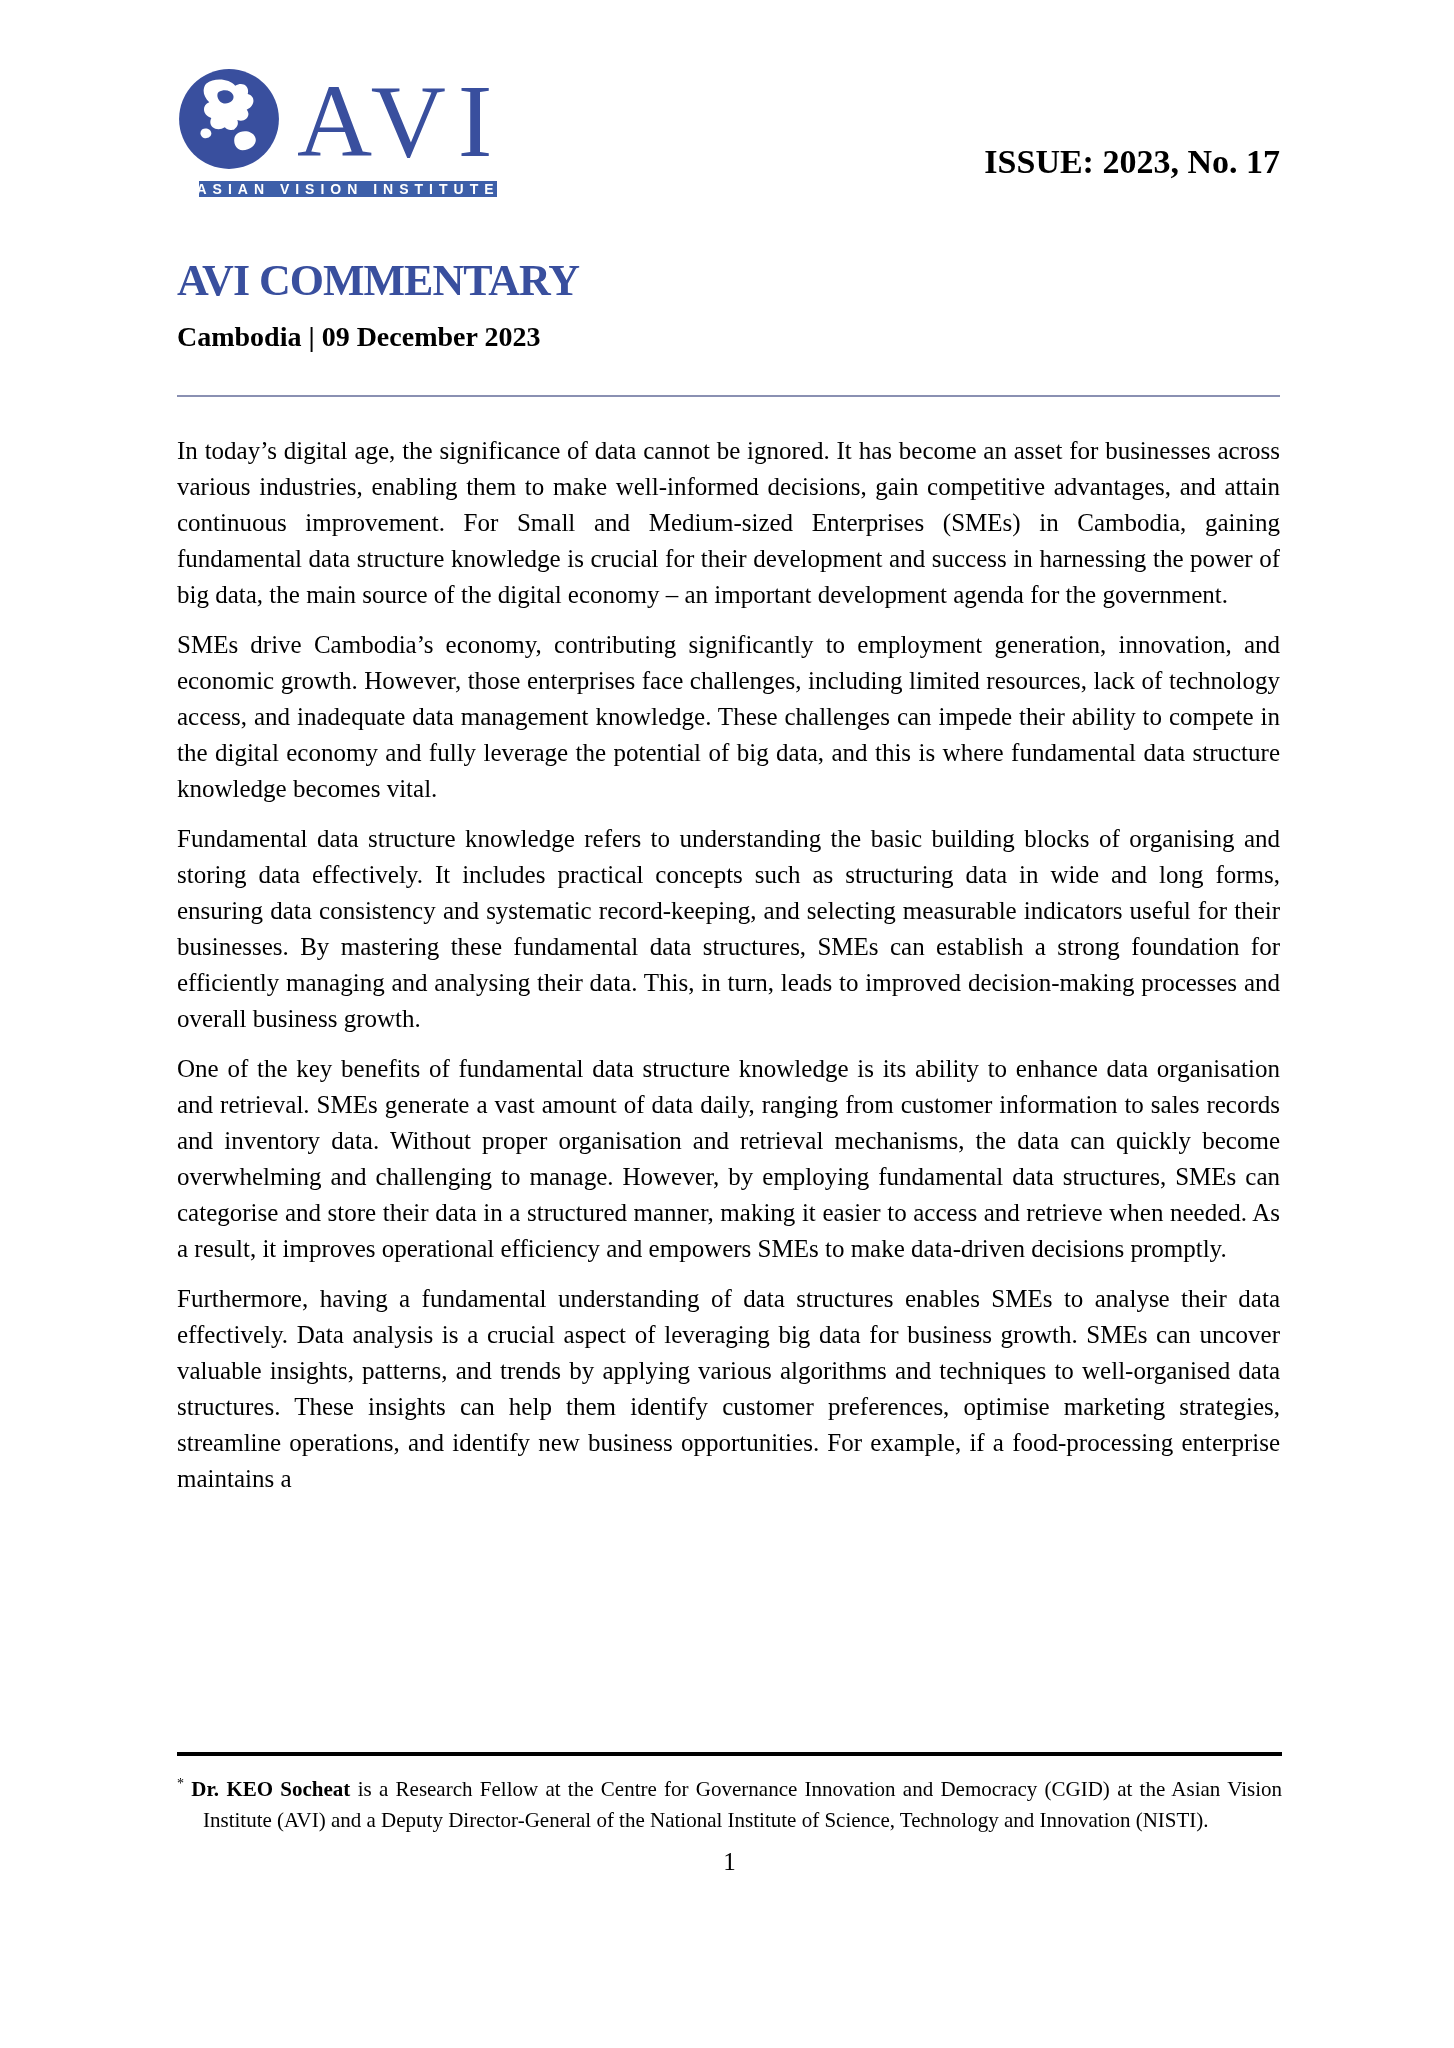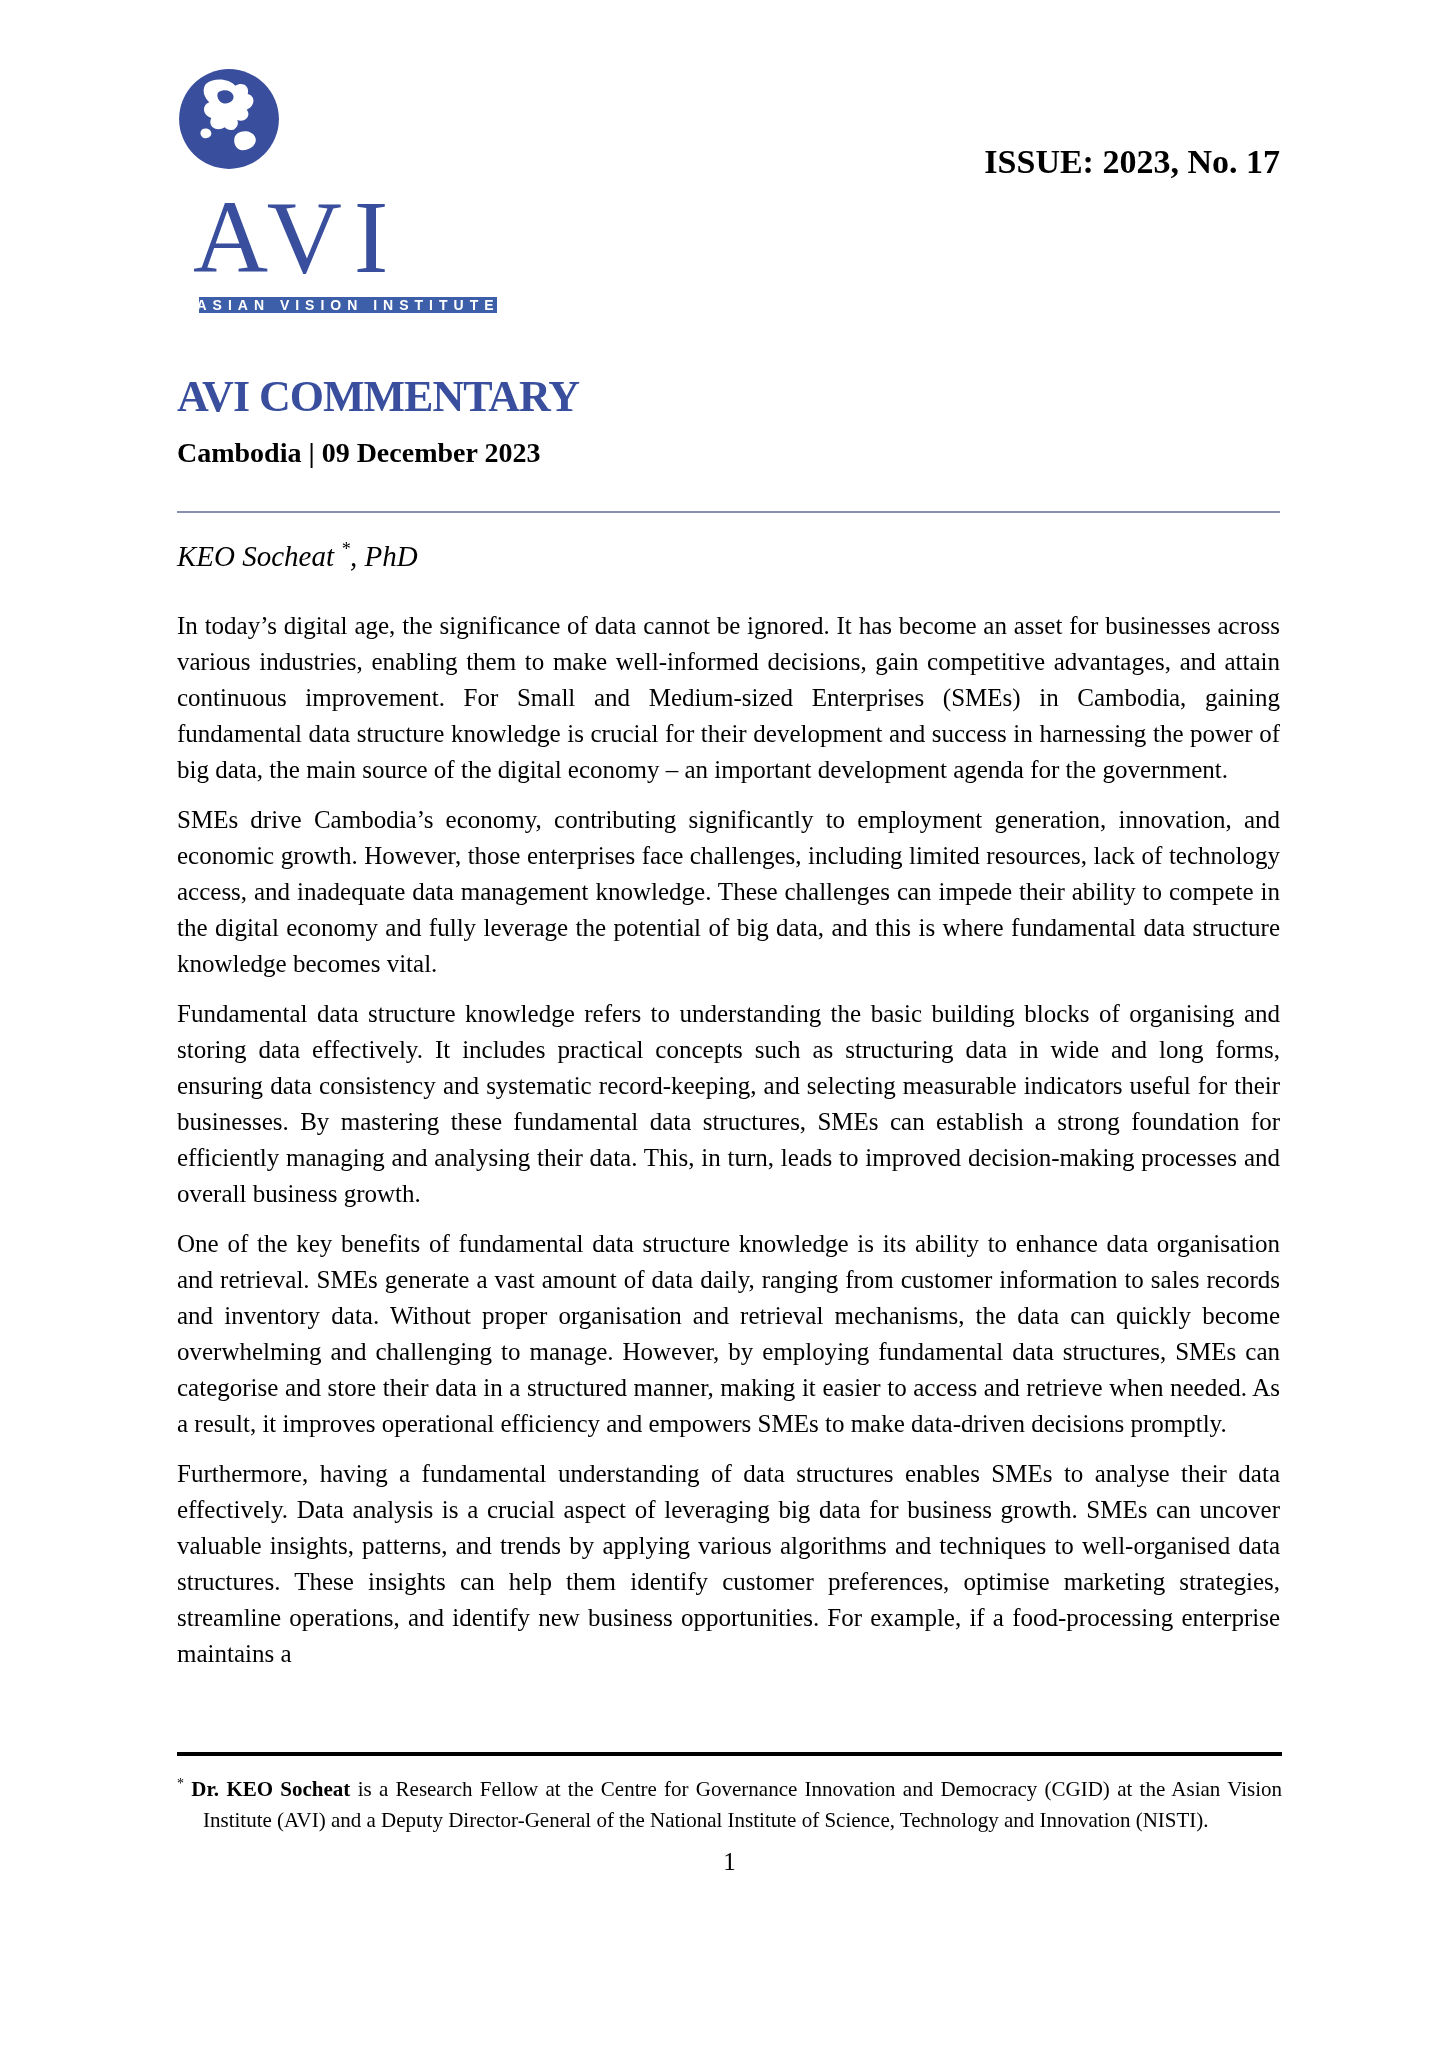--- a/index.html
+++ b/index.html
@@ -14,21 +14,21 @@
     width:1454px;height:2048px;
     background:#ffffff;
     box-sizing:border-box;
     padding:55px 174px 0 177px;
     font-family:"Liberation Serif", serif;
     color:var(--ink);
     overflow:hidden;
   }
   
   .header{display:flex;justify-content:space-between;align-items:flex-start;}
-  .logo-top{display:flex;align-items:flex-start;flex-direction:column;}
+  .logo-top{display:flex;align-items:flex-start;}
   .globe{width:104px;height:104px;margin-top:12px;display:block;}
   .logo-avi{
     font-size:104px;line-height:104px;margin-left:16px;margin-top:14px;
     color:var(--brand-blue);letter-spacing:12px;font-weight:normal;
   }
   .logo-bar{
     margin-top:8px;margin-left:22px;width:298px;height:16px;
     background:var(--bar-blue);
     display:flex;align-items:center;justify-content:center;
     color:#ffffff;font-family:"Liberation Sans", sans-serif;
@@ -95,21 +95,20 @@
     </div>
     <div class="issue">ISSUE: 2023, No. 17</div>
   </div>
 
   <h1 class="commentary-title">AVI COMMENTARY</h1>
   <div class="dateline">Cambodia | 09 December 2023</div>
 
   <hr class="thin-rule">
 
 
-  <div class="author-line"><span>KEO Socheat</span><sup>*</sup><span>, PhD</span></div>
 
   <div class="article-body">
     <p>In today’s digital age, the significance of data cannot be ignored. It has become an asset for businesses across various industries, enabling them to make well-informed decisions, gain competitive advantages, and attain continuous improvement. For Small and Medium-sized Enterprises (SMEs) in Cambodia, gaining fundamental data structure knowledge is crucial for their development and success in harnessing the power of big data, the main source of the digital economy – an important development agenda for the government.</p>
     <p>SMEs drive Cambodia’s economy, contributing significantly to employment generation, innovation, and economic growth. However, those enterprises face challenges, including limited resources, lack of technology access, and inadequate data management knowledge. These challenges can impede their ability to compete in the digital economy and fully leverage the potential of big data, and this is where fundamental data structure knowledge becomes vital.</p>
     <p>Fundamental data structure knowledge refers to understanding the basic building blocks of organising and storing data effectively. It includes practical concepts such as structuring data in wide and long forms, ensuring data consistency and systematic record-keeping, and selecting measurable indicators useful for their businesses. By mastering these fundamental data structures, SMEs can establish a strong foundation for efficiently managing and analysing their data. This, in turn, leads to improved decision-making processes and overall business growth.</p>
     <p>One of the key benefits of fundamental data structure knowledge is its ability to enhance data organisation and retrieval. SMEs generate a vast amount of data daily, ranging from customer information to sales records and inventory data. Without proper organisation and retrieval mechanisms, the data can quickly become overwhelming and challenging to manage. However, by employing fundamental data structures, SMEs can categorise and store their data in a structured manner, making it easier to access and retrieve when needed. As a result, it improves operational efficiency and empowers SMEs to make data-driven decisions promptly.</p>
     <p>Furthermore, having a fundamental understanding of data structures enables SMEs to analyse their data effectively. Data analysis is a crucial aspect of leveraging big data for business growth. SMEs can uncover valuable insights, patterns, and trends by applying various algorithms and techniques to well-organised data structures. These insights can help them identify customer preferences, optimise marketing strategies, streamline operations, and identify new business opportunities. For example, if a food-processing enterprise maintains a</p>
   </div>
 
   <div class="footer">

